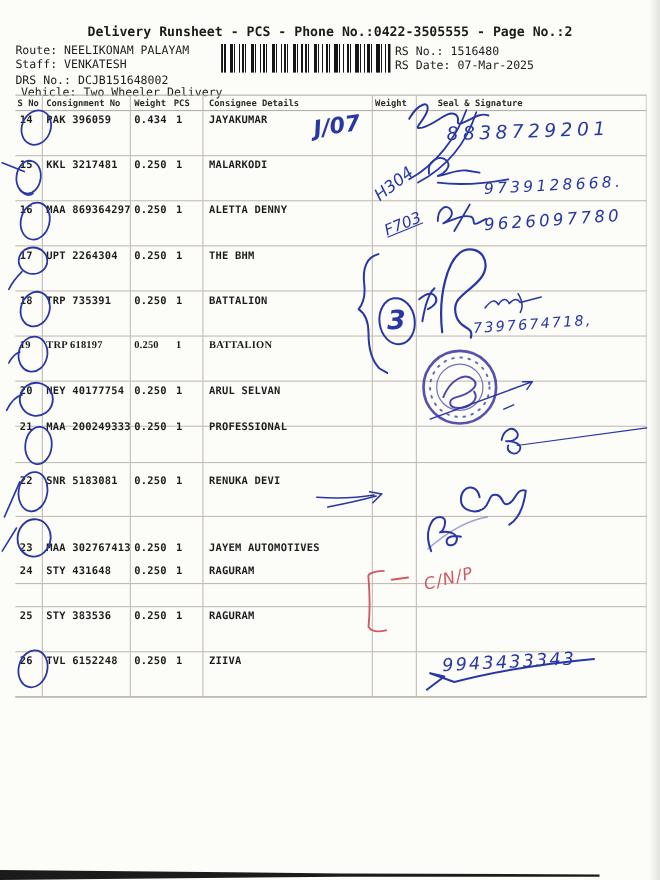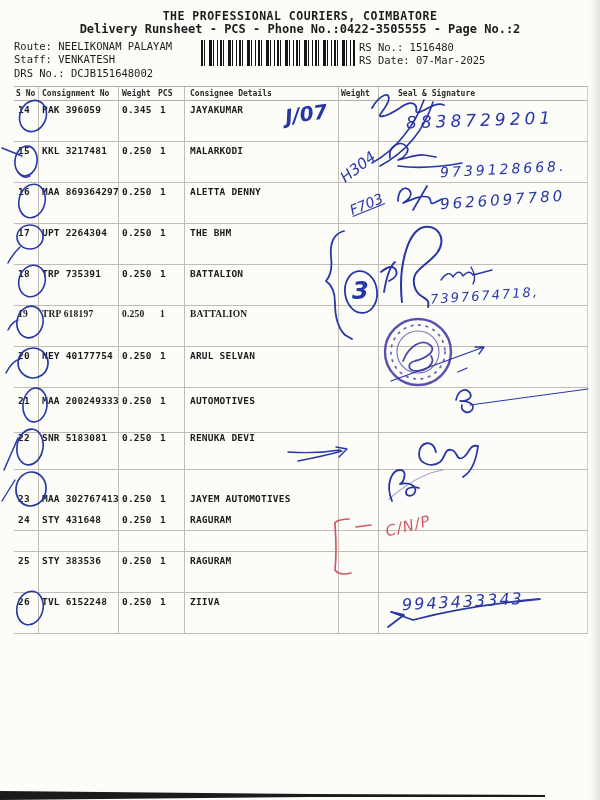--- a/index.html
+++ b/index.html
@@ -46,34 +46,37 @@
   #ink{position:absolute;left:0;top:0;pointer-events:none;}
   .ib{stroke:var(--ink-blue,#2836a6);fill:none;stroke-linecap:round;stroke-linejoin:round;}
   .is{stroke:var(--ink-stamp,#3a34a2);fill:none;stroke-linecap:round;}
   .ir{stroke:var(--ink-red,#cf5a66);fill:none;stroke-linecap:round;}
 </style>
 </head>
 <body>
 
 <div id="paper">
 
-  <div class="abs title">THE PROFESSIONAL COURIERS, COIMBATORE</div>
   <div class="abs subtitle">Delivery Runsheet - PCS - Phone No.:0422-3505555 - Page No.:2</div>
 
   <div class="abs meta" style="left:14px;top:40px">
     <span>Route:</span>
     <span>NEELIKONAM PALAYAM</span>
   </div>
   <div class="abs meta bold" style="left:14px;top:53px">
     <span>Staff:</span>
     <span>VENKATESH</span>
   </div>
   <div class="abs meta bold" style="left:14px;top:67px">
     <span>DRS No.:</span>
     <span>DCJB151648002</span>
+  </div>
+  <div class="abs meta" style="left:19px;top:78px">
+    <span>Vehicle:</span>
+    <span>Two Wheeler Delivery</span>
   </div>
   <div class="abs meta" style="left:359px;top:41px">
     <span>RS No.:</span>
     <span>1516480</span>
   </div>
   <div class="abs meta" style="left:359px;top:54px">
     <span>RS Date:</span>
     <span>07-Mar-2025</span>
   </div>
   <div class="abs barcode"></div>
@@ -91,21 +94,21 @@
     <div class="vline" style="left:24px"></div>
     <div class="vline" style="left:104px"></div>
     <div class="vline" style="left:170px"></div>
     <div class="vline" style="left:324px"></div>
     <div class="vline" style="left:364px"></div>
     <div class="vline" style="left:573px;background:#d6cfc6"></div>
     <div id="rows">
         <div class="row" style="top: 13px;">
           <span class="c-sno">14</span>
           <span class="c-con">PAK 396059</span>
-          <span class="c-wt">0.345</span>
+          <span class="c-wt">0.434</span>
           <span class="c-pcs">1</span>
           <span class="c-nm">JAYAKUMAR</span>
         </div>
         <div class="row" style="top: 54px;">
           <span class="c-sno">15</span>
           <span class="c-con">KKL 3217481</span>
           <span class="c-wt">0.250</span>
           <span class="c-pcs">1</span>
           <span class="c-nm">MALARKODI</span>
         </div>
@@ -137,26 +140,26 @@
           <span class="c-pcs">1</span>
           <span class="c-nm">BATTALION</span>
         </div>
         <div class="row" style="top: 259px;">
           <span class="c-sno">20</span>
           <span class="c-con">NEY 40177754</span>
           <span class="c-wt">0.250</span>
           <span class="c-pcs">1</span>
           <span class="c-nm">ARUL SELVAN</span>
         </div>
-        <div class="row" style="top: 304px;">
+        <div class="row" style="top: 292px;">
           <span class="c-sno">21</span>
           <span class="c-con">MAA 200249333</span>
           <span class="c-wt">0.250</span>
           <span class="c-pcs">1</span>
-          <span class="c-nm">AUTOMOTIVES</span>
+          <span class="c-nm">PROFESSIONAL</span>
         </div>
         <div class="row" style="top: 341px;">
           <span class="c-sno">22</span>
           <span class="c-con">SNR 5183081</span>
           <span class="c-wt">0.250</span>
           <span class="c-pcs">1</span>
           <span class="c-nm">RENUKA DEVI</span>
         </div>
         <div class="row" style="top: 402px;">
           <span class="c-sno">23</span>

